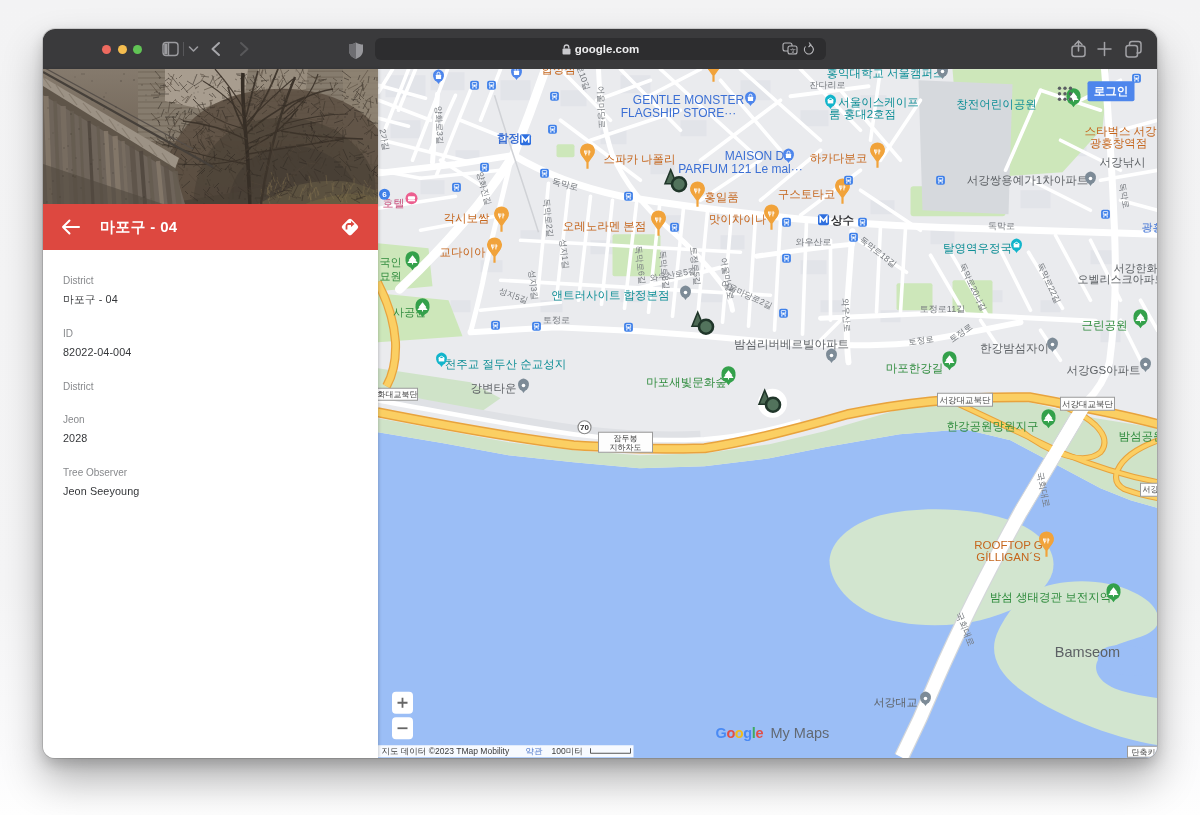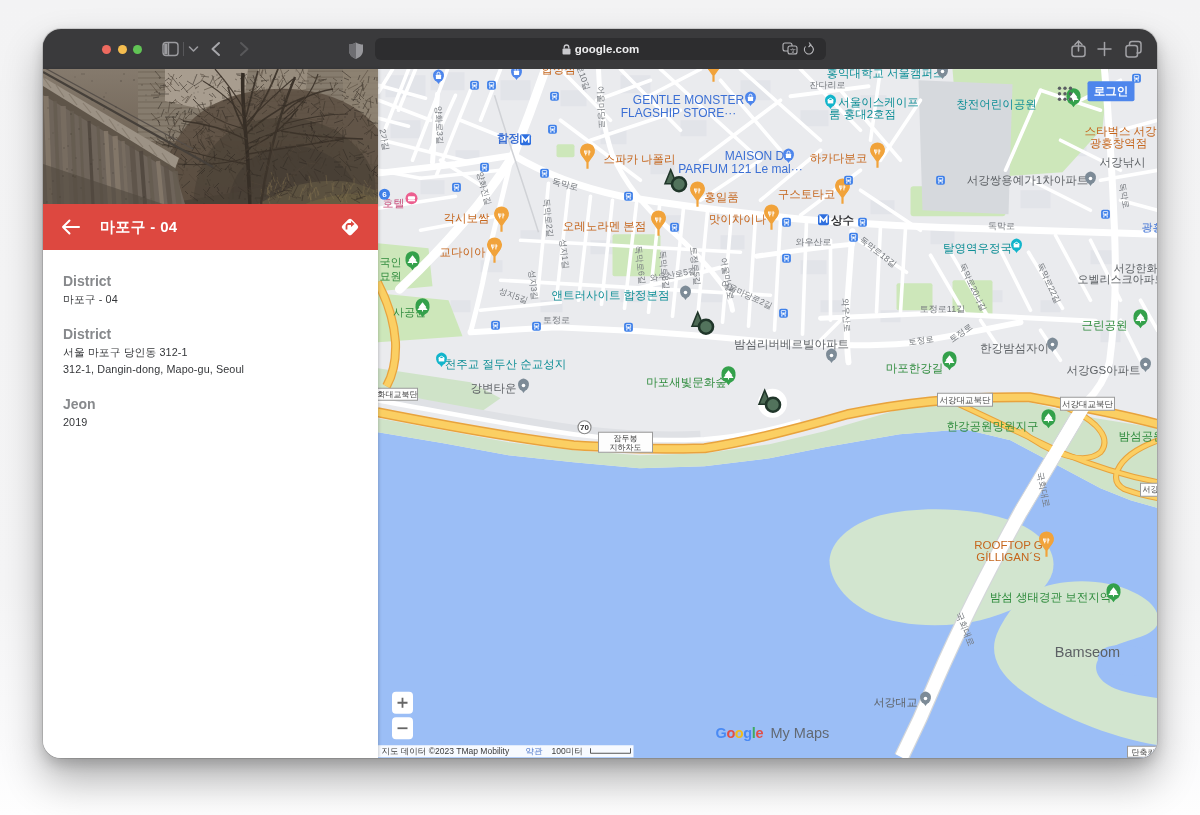--- a/index.html
+++ b/index.html
@@ -1,37 +1,37 @@
 <!DOCTYPE html>
 <html><head>
 <meta charset="utf-8">
 <style>
   * { margin:0; padding:0; box-sizing:border-box; }
   html,body { width:1200px; height:815px; overflow:hidden; }
   body { background:linear-gradient(180deg,#f3f3f4 0%,#f5f5f6 72%,#fbfbfc 93%,#fefefe 100%); font-family:"Liberation Sans", sans-serif; position:relative; }
   #win {
     position:absolute; left:43px; top:29px; width:1114px; height:729px;
-    border-radius:18px; overflow:hidden; background:#fff;
+    border-radius:12px; overflow:hidden; background:#fff;
     box-shadow:0 22px 40px rgba(0,0,0,.30), 0 6px 14px rgba(0,0,0,.18), 0 0 0 1px rgba(0,0,0,.12);
   }
   #titlebar { position:absolute; left:0; top:0; width:100%; height:40px; background:#3a3a3c; box-shadow:0 1px 0 #242426; }
   .tl { position:absolute; top:16px; width:9px; height:9px; border-radius:50%; }
   #urlbar {
     position:absolute; left:332px; top:9px; width:451px; height:22px;
     background:#2d2d2f; border-radius:6px; color:#ededee;
     font-size:11.5px; text-align:center; line-height:22px;
   }
   #content { position:absolute; left:0; top:40px; width:100%; height:689px; display:flex; }
   #sidebar { position:relative; width:360px; height:100%; background:#fff; z-index:5;
              box-shadow:1px 0 3px rgba(0,0,0,.18); }
   #photo { position:relative; width:100%; height:135px; overflow:hidden; }
   #redbar { position:relative; width:100%; height:46px; background:#dd4840; color:#fff; }
   #redbar .title { position:absolute; left:57px; top:14px; font-size:15px; font-weight:bold; letter-spacing:.3px; }
   #details { padding:25px 0 0 20px; color:#3a3d40; }
-  .lbl { font-size:14px; line-height:12px; color:#87898c; margin-bottom:4px;font-weight:bold; }
+  .lbl { font-size:10px; line-height:12px; color:#87898c; margin-bottom:4px; }
   .val { font-size:10.8px; color:#343639; line-height:16.5px; letter-spacing:.1px; }
   .grp { margin-bottom:20.5px; }
   #map { position:relative; flex:1; height:100%; }
   #map svg { display:block; }
 </style>
 </head>
 <body>
 <div id="win">
   <div id="titlebar">
     <div class="tl" style="left:59px; background:#ee6a5f;"></div>
@@ -1176,26 +1176,33 @@
           </g>
         </svg>
         <div class="title">마포구 - 04</div>
       </div>
       <div id="details">
         <div class="grp">
             <div class="lbl">District</div>
             <div class="val">마포구 - 04</div>
           </div>
         <div class="grp">
+            <div class="lbl">ID</div>
+            <div class="val">82022-04-004</div>
+          </div>
+        <div class="grp">
             <div class="lbl">District</div>
-            <div class="val">서울 마포구 당인동 312-1<br>312-1, Dangin-dong, Mapo-gu, Seoul</div>
           </div>
         <div class="grp">
             <div class="lbl">Jeon</div>
-            <div class="val">2019</div>
+            <div class="val">2028</div>
+          </div>
+        <div class="grp">
+            <div class="lbl">Tree Observer</div>
+            <div class="val">Jeon Seeyoung</div>
           </div>
       </div>
     </div>
     <div id="map">
       <svg width="779.5" height="689" viewBox="377.5 68.75 779.5 689">
         <defs>
 <g id="pinfood">
               <path d="M0,4 L-5.2,-3.6 A6.4,6.4 0 1 1 5.2,-3.6 Z M0,4 L0,10.5" fill="#f1a33b" stroke="#f1a33b" stroke-width="2.2" stroke-linejoin="round"></path>
               <circle cx="0" cy="-5.6" r="6.4" fill="#f1a33b"></circle>
               <path d="M-1.8,-7.8 v5 M-0.6,-7.8 v2 a1,1 0 0 1 -2.4,0 v-2 M1.4,-7.8 v5 M1.4,-7.8 c1.4,0.5 1.4,2.5 0,3" stroke="#fff" stroke-width="0.9" fill="none"></path>

